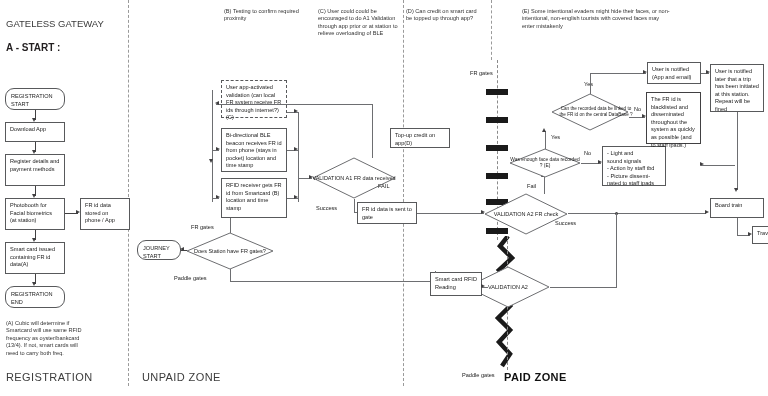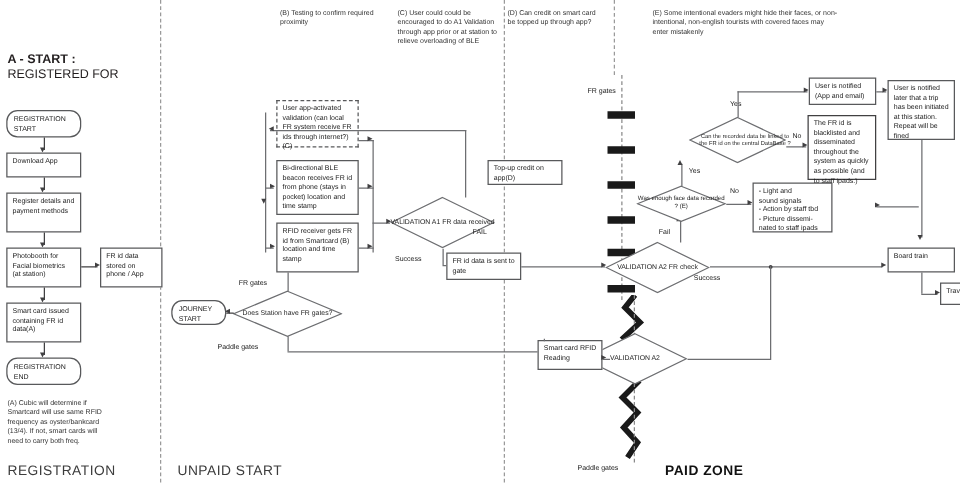--- a/index.html
+++ b/index.html
@@ -53,32 +53,32 @@
 </style>
 </head>
 <body>
 
 <div class="stage">
 
   <div class="sep" style="left:128px;top:0;height:386px;"></div>
   <div class="sep" style="left:403px;top:0;height:386px;"></div>
   <div class="sep" style="left:491px;top:0;height:60px;"></div>
 
+  <div class="abs t-sub" style="left:6px;top:18px;width:124px;">GATELESS GATEWAY</div>
   <div class="abs t-sec" style="left:6px;top:42px;width:124px;">A - START :</div>
-  <div class="abs t-secn" style="left:6px;top:54px;width:124px;">REGISTERED FOR</div>
 
   <div class="abs t-note" style="left:224px;top:8px;width:78px;">(B) Testing to confirm required proximity</div>
   <div class="abs t-note" style="left:318px;top:8px;width:82px;">(C) User could could be encouraged to do A1 Validation through app prior or at station to relieve overloading of BLE</div>
   <div class="abs t-note" style="left:406px;top:8px;width:76px;">(D) Can credit on smart card be topped up through app?</div>
   <div class="abs t-note" style="left:522px;top:8px;width:150px;">(E) Some intentional evaders might hide their faces, or non-intentional, non-english tourists with covered faces may enter mistakenly</div>
   <div class="abs t-note" style="left:6px;top:320px;width:82px;">(A) Cubic will determine if Smartcard will use same RFID frequency as oyster/bankcard (13/4). If not, smart cards will need to carry both freq.</div>
 
   <div class="abs t-zone" style="left:6px;top:371px;">REGISTRATION</div>
-  <div class="abs t-zone" style="left:142px;top:371px;">UNPAID START</div>
-  <div class="abs t-zoneb" style="left:532px;top:371px;">PAID ZONE</div>
+  <div class="abs t-zone" style="left:142px;top:371px;">UNPAID ZONE</div>
+  <div class="abs t-zoneb" style="left:504px;top:371px;">PAID ZONE</div>
 
   <div class="abs term" style="left:5px;top:88px;width:60px;height:22px;">
     <span>REGISTRATION START</span>
   </div>
   <div class="ln lnv k" style="left:35px;top:110px;height:10px;"></div>
   <div class="arw d" style="left:32.4px;top:118px;"></div>
 
   <div class="abs box" style="left:5px;top:122px;width:60px;height:20px;">
     <span>Download App</span>
   </div>

